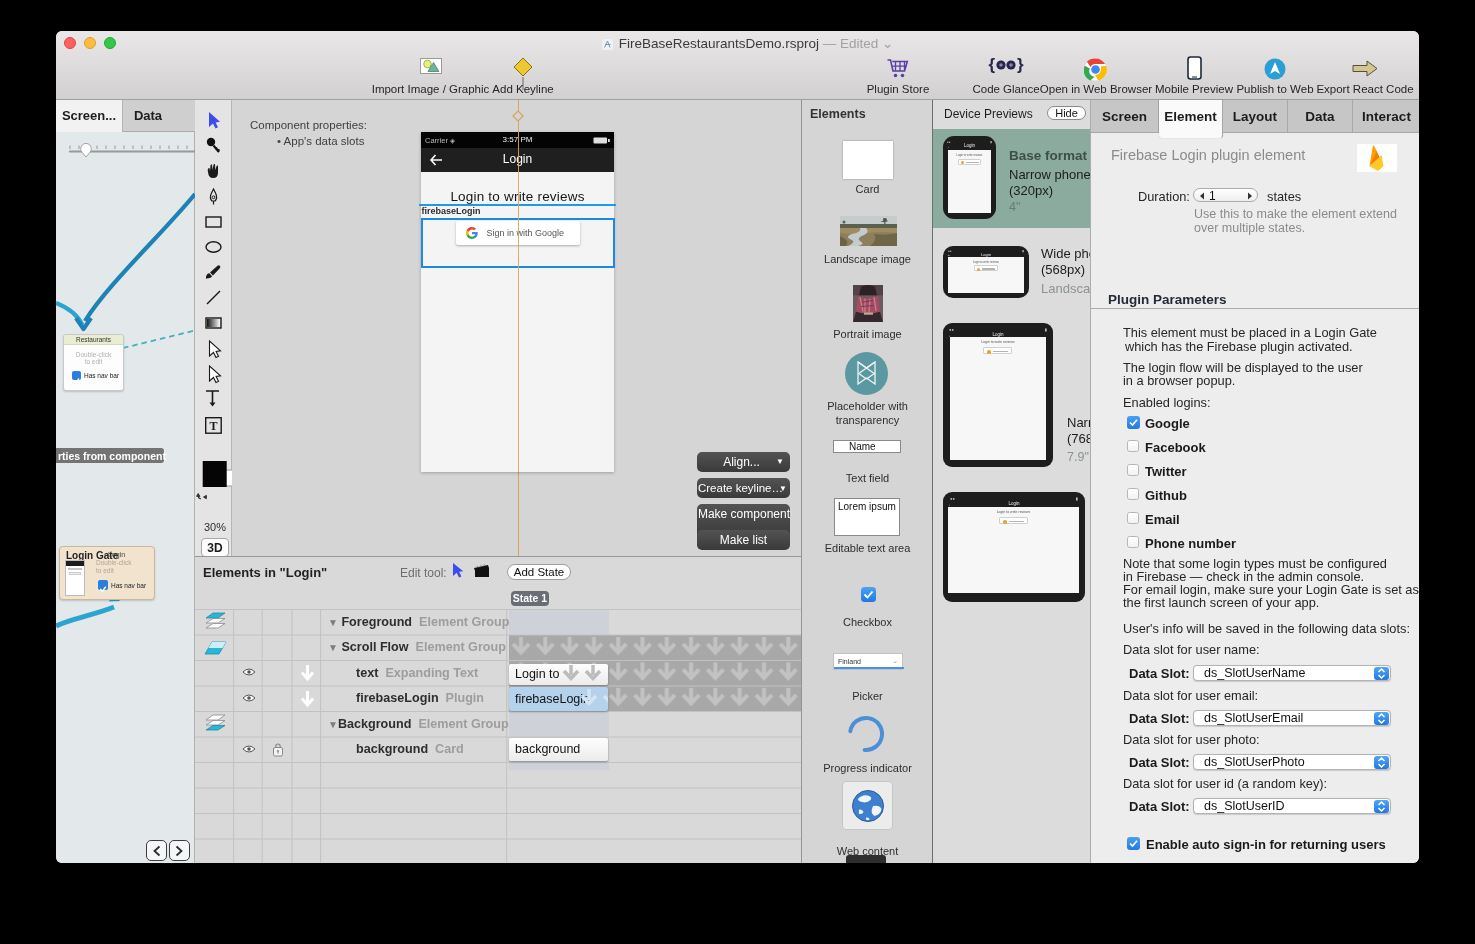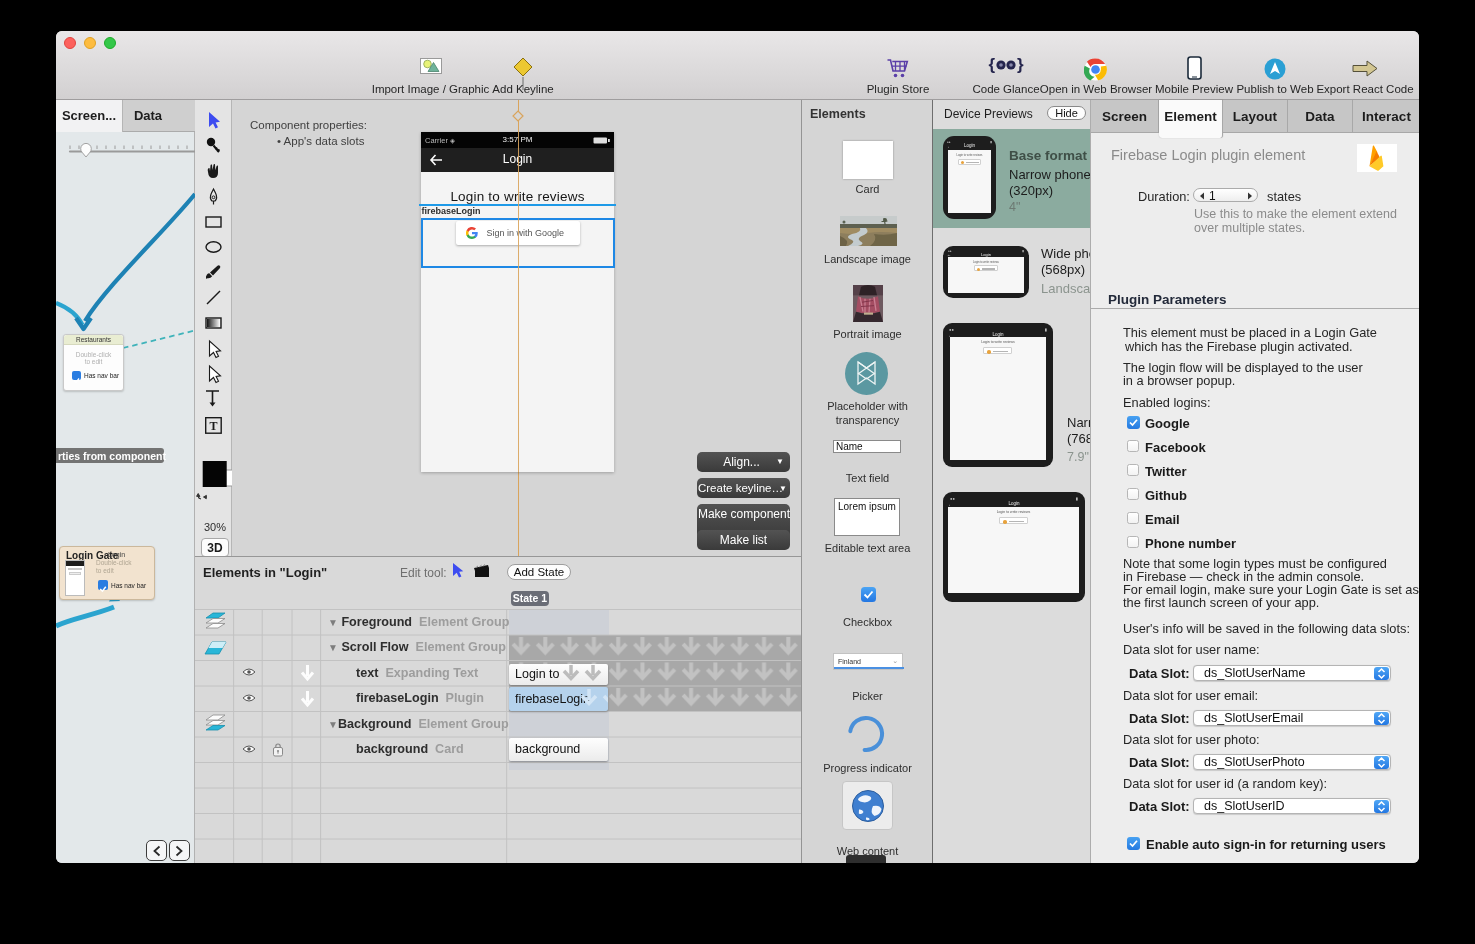--- a/index.html
+++ b/index.html
@@ -35,20 +35,23 @@
 .tline{position:absolute;font-size:12.6px;white-space:nowrap}
 .tline b{color:#2e2e2e}
 .tline span{color:#9d9d9d;font-weight:bold}
 </style></head>
 <body>
 <div id="win">
   <div id="titlebar">
     <div class="tl" style="left:8px;background:#fc615d;border:0.5px solid #e0443e"></div>
     <div class="tl" style="left:28px;background:#fdbc40;border:0.5px solid #dfa023"></div>
     <div class="tl" style="left:48px;background:#34c749;border:0.5px solid #1eab29"></div>
+    <div id="title" style="left:10px"><span style="display:inline-block;width:11px;height:11px;vertical-align:-2px;margin-right:6px;background:#eef2f4;border-radius:2px;position:relative"><svg width="11" height="11" viewBox="0 0 11 11" style="position:absolute;left:0;top:0">
+            <path d="M2.5 8.5 L5.5 2 L8 8.5 M3.5 5.5 L8.5 5.5" stroke="#7d95ad" stroke-width="1" fill="none"></path>
+          </svg></span>FireBaseRestaurantsDemo.rsproj <span class="dim">— Edited ⌄</span></div>
 
     <svg class="tbi" style="left:364px" width="22" height="16" viewBox="0 0 22 16">
         <rect x="0.5" y="0.5" width="21" height="15" fill="#fff" stroke="#9a9a9a"></rect>
         <circle cx="7.5" cy="6" r="3.8" fill="#e8f277" stroke="#8aa34f" stroke-width="0.8"></circle>
         <path d="M8 13.5 L13.5 4.5 L19 13.5 Z" fill="#6fb39a" stroke="#49836c" stroke-width="0.8"></path>
       </svg>
     <div class="tbl" style="left:307px;width:135px">Import Image / Graphic</div>
     <svg class="tbi" style="left:456px;top:26px" width="22" height="36" viewBox="0 0 22 36">
         <path d="M11 1 L20 10 L11 19 L2 10 Z" fill="#ecc832" stroke="#8a7010"></path>
         <line x1="11" y1="20" x2="11" y2="33" stroke="#8e8e8e" stroke-width="1.5"></line>
@@ -400,21 +403,21 @@
     <div class="ecap" style="left:0;top:228px">Portrait image</div>
     <svg class="abs" style="left:43px;top:252px" width="43" height="43" viewBox="0 0 43 43">
       <circle cx="21.5" cy="21.5" r="21.5" fill="#5b98a1"></circle>
       <g fill="none" stroke="#eef4f4" stroke-width="1.3">
         <path d="M13 10 L13 32 L21.5 26 L30 32 L30 10 L21.5 16 Z"></path>
         <path d="M13 10 L30 22 M30 10 L13 22 M13 21 L21.5 27 M30 21 L21.5 27"></path>
       </g>
     </svg>
     <div class="ecap" style="left:0;top:300px">Placeholder with</div>
     <div class="ecap" style="left:0;top:314px">transparency</div>
-    <div class="abs" style="left:31px;top:340px;width:68px;height:13px;background:#fff;border:1px solid #8a8a8a;font-size:10px;color:#111;padding:0 0 0 2px;line-height:12px">Name</div>
+    <div class="abs" style="left:31px;top:340px;width:68px;height:13px;background:#fff;border:1px solid #8a8a8a;font-size:10px;color:#111;padding:0 0 0 15px;line-height:12px">Name</div>
     <div class="ecap" style="left:0;top:372px">Text field</div>
     <div class="abs" style="left:32px;top:398px;width:66px;height:38px;background:#fff;border:1px solid #8a8a8a;font-size:10px;color:#111;padding:2px 0 0 3px">Lorem ipsum</div>
     <div class="ecap" style="left:0;top:442px">Editable text area</div>
     <div class="abs" style="left:59px;top:487px;width:15px;height:15px;border-radius:3.5px;background:linear-gradient(#4ba4f4,#2276e2)"><svg width="15" height="15" viewBox="0 0 15 15">
           <path d="M3.5 7.5 L6.5 10.5 L11.5 4.5" stroke="#fff" stroke-width="1.8" fill="none"></path>
         </svg></div>
     <div class="ecap" style="left:0;top:516px">Checkbox</div>
     <div class="abs" style="left:31px;top:553px;width:70px;height:17px;background:#fff;border:1px solid #c2c2c2">
       <div class="abs" style="left:4px;top:4px;font-size:7px;color:#333">Finland</div>
       <div class="abs" style="right:4px;top:3px;font-size:7px;color:#999">⌄</div>

